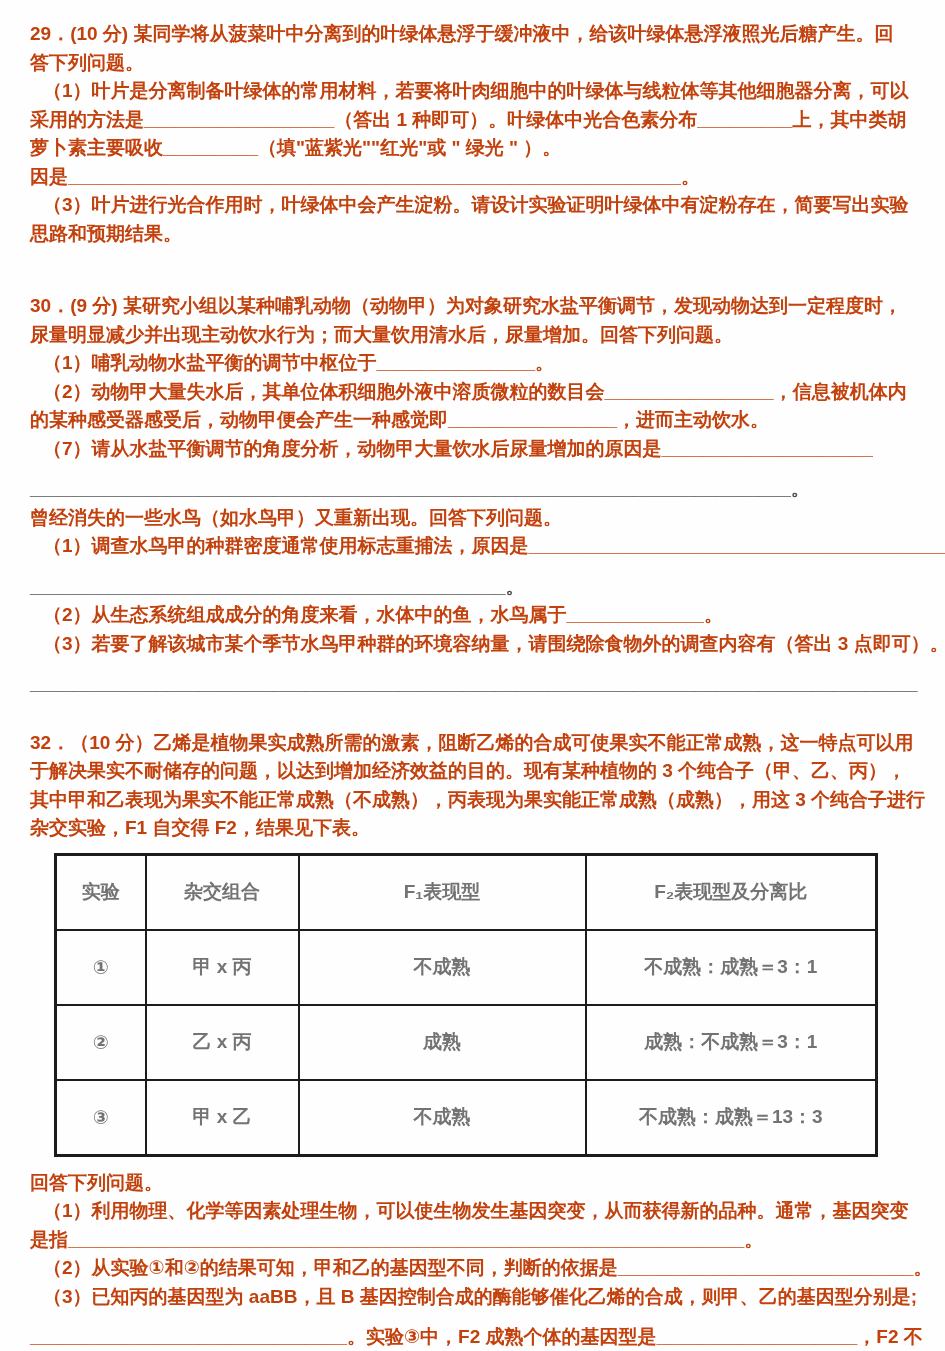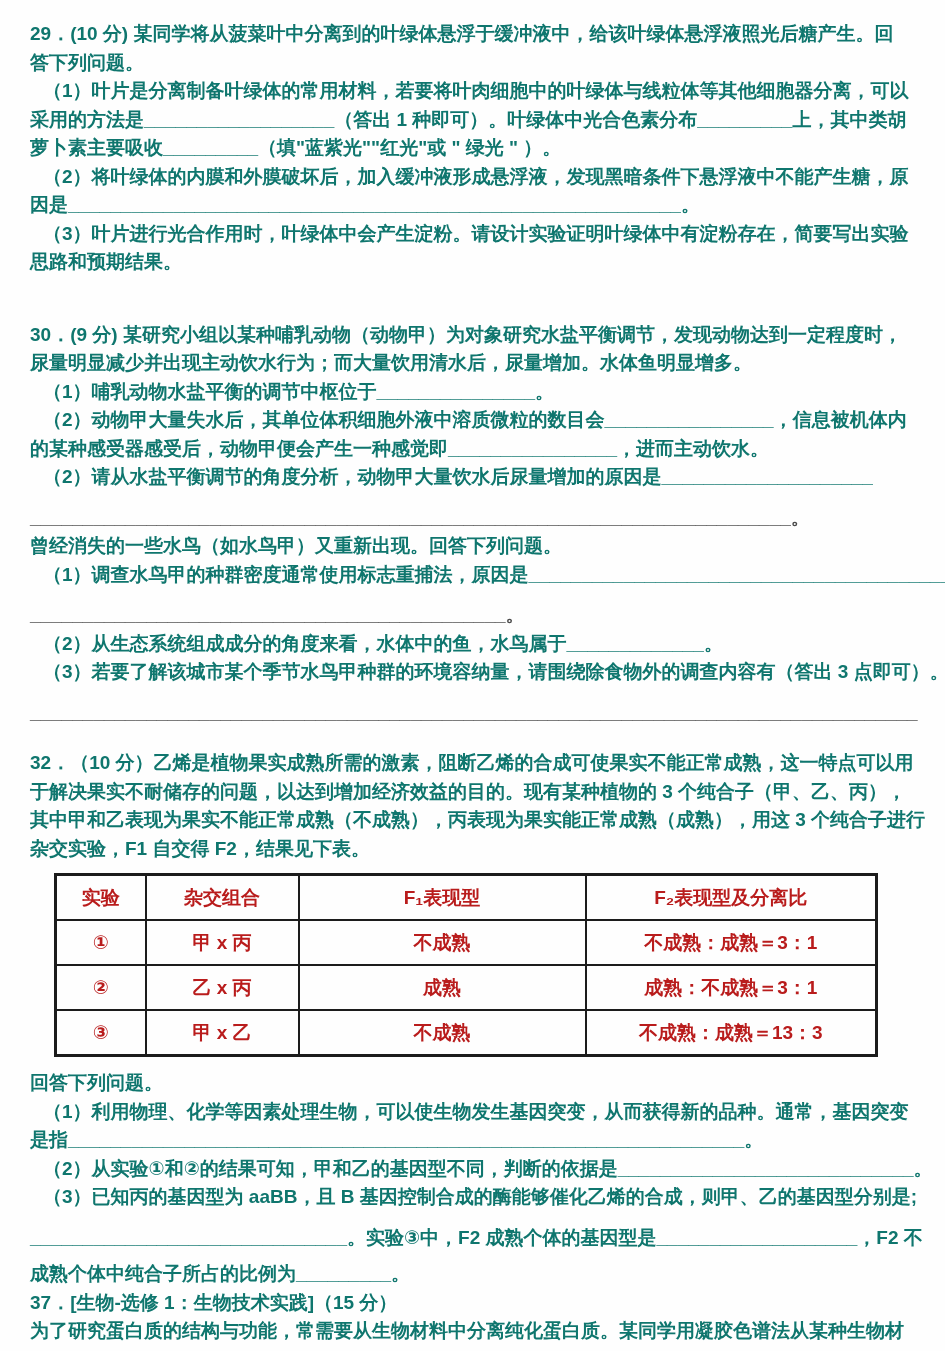--- a/index.html
+++ b/index.html
@@ -22,74 +22,73 @@
     background: #fefefe;
     overflow: hidden;
   }
   .line {
     margin: 0;
     font-size: 19px;
     line-height: 28.5px;
     font-weight: 600;
     white-space: nowrap;
     letter-spacing: 0px;
-    color: #0f766e;
+    color: #c2410c;
   }
   .ind { padding-left: 13px; }
   .gap-q30 { margin-top: 44px; }
   .mt6  { margin-top: 12px; }
   .mt12 { margin-top: 8px; }
-  .mt22 { margin-top: 22px; }
+  .mt22 { margin-top: 30px; }
   .blank-rule { color: #4a4a4a; }
   table.cross-table {
     border-collapse: collapse;
     table-layout: fixed;
     width: 821px;
     margin: 10px 0 12px 24px;
     border: 3px solid #1c1c1c;
   }
   table.cross-table th,
   table.cross-table td {
     border: 2px solid #1c1c1c;
     text-align: center;
     vertical-align: middle;
     font-size: 19px;
     font-weight: 700;
-    color: #b91c1c;
+    color: #737373;
     height: 43px;
-    padding: 0 4px;
+    padding: 15px 4px;
     overflow: hidden;
   }
   .col-exp { width: 90px; }
   .col-cross { width: 153px; }
   .col-f1 { width: 287px; }
   .col-f2 { width: 291px; }
   td.circled { font-size: 21px; }
 </style>
 </head>
 <body>
 
 <div class="page">
 
   <p class="line">29．(10 分) 某同学将从菠菜叶中分离到的叶绿体悬浮于缓冲液中，给该叶绿体悬浮液照光后糖产生。回</p>
   <p class="line">答下列问题。</p>
   <p class="line ind">（1）叶片是分离制备叶绿体的常用材料，若要将叶肉细胞中的叶绿体与线粒体等其他细胞器分离，可以</p>
   <p class="line">采用的方法是__________________（答出 1 种即可）。叶绿体中光合色素分布_________上，其中类胡</p>
   <p class="line">萝卜素主要吸收_________（填"蓝紫光""红光"或 " 绿光 " ）。</p>
-  <p class="line ind">（2）将叶绿体的内膜和外膜破坏后，加入缓冲液形成悬浮液，发现黑暗条件下悬浮液中不能产生糖，原</p>
   <p class="line">因是__________________________________________________________。</p>
   <p class="line ind">（3）叶片进行光合作用时，叶绿体中会产生淀粉。请设计实验证明叶绿体中有淀粉存在，简要写出实验</p>
   <p class="line">思路和预期结果。</p>
 
   <p class="line gap-q30">30．(9 分) 某研究小组以某种哺乳动物（动物甲）为对象研究水盐平衡调节，发现动物达到一定程度时，</p>
-  <p class="line">尿量明显减少并出现主动饮水行为；而大量饮用清水后，尿量增加。水体鱼明显增多。</p>
+  <p class="line">尿量明显减少并出现主动饮水行为；而大量饮用清水后，尿量增加。回答下列问题。</p>
   <p class="line ind">（1）哺乳动物水盐平衡的调节中枢位于_______________。</p>
   <p class="line ind">（2）动物甲大量失水后，其单位体积细胞外液中溶质微粒的数目会________________，信息被机体内</p>
   <p class="line">的某种感受器感受后，动物甲便会产生一种感觉即________________，进而主动饮水。</p>
-  <p class="line ind">（2）请从水盐平衡调节的角度分析，动物甲大量饮水后尿量增加的原因是____________________</p>
+  <p class="line ind">（7）请从水盐平衡调节的角度分析，动物甲大量饮水后尿量增加的原因是____________________</p>
   <p class="line mt6 blank-rule">________________________________________________________________________。</p>
 
   <p class="line">曾经消失的一些水鸟（如水鸟甲）又重新出现。回答下列问题。</p>
   <p class="line ind">（1）调查水鸟甲的种群密度通常使用标志重捕法，原因是________________________________________</p>
   <p class="line mt6 blank-rule">_____________________________________________。</p>
   <p class="line ind">（2）从生态系统组成成分的角度来看，水体中的鱼，水鸟属于_____________。</p>
   <p class="line ind">（3）若要了解该城市某个季节水鸟甲种群的环境容纳量，请围绕除食物外的调查内容有（答出 3 点即可）。</p>
   <p class="line mt6 blank-rule">____________________________________________________________________________________</p>
 
   <p class="line mt22">32．（10 分）乙烯是植物果实成熟所需的激素，阻断乙烯的合成可使果实不能正常成熟，这一特点可以用</p>

